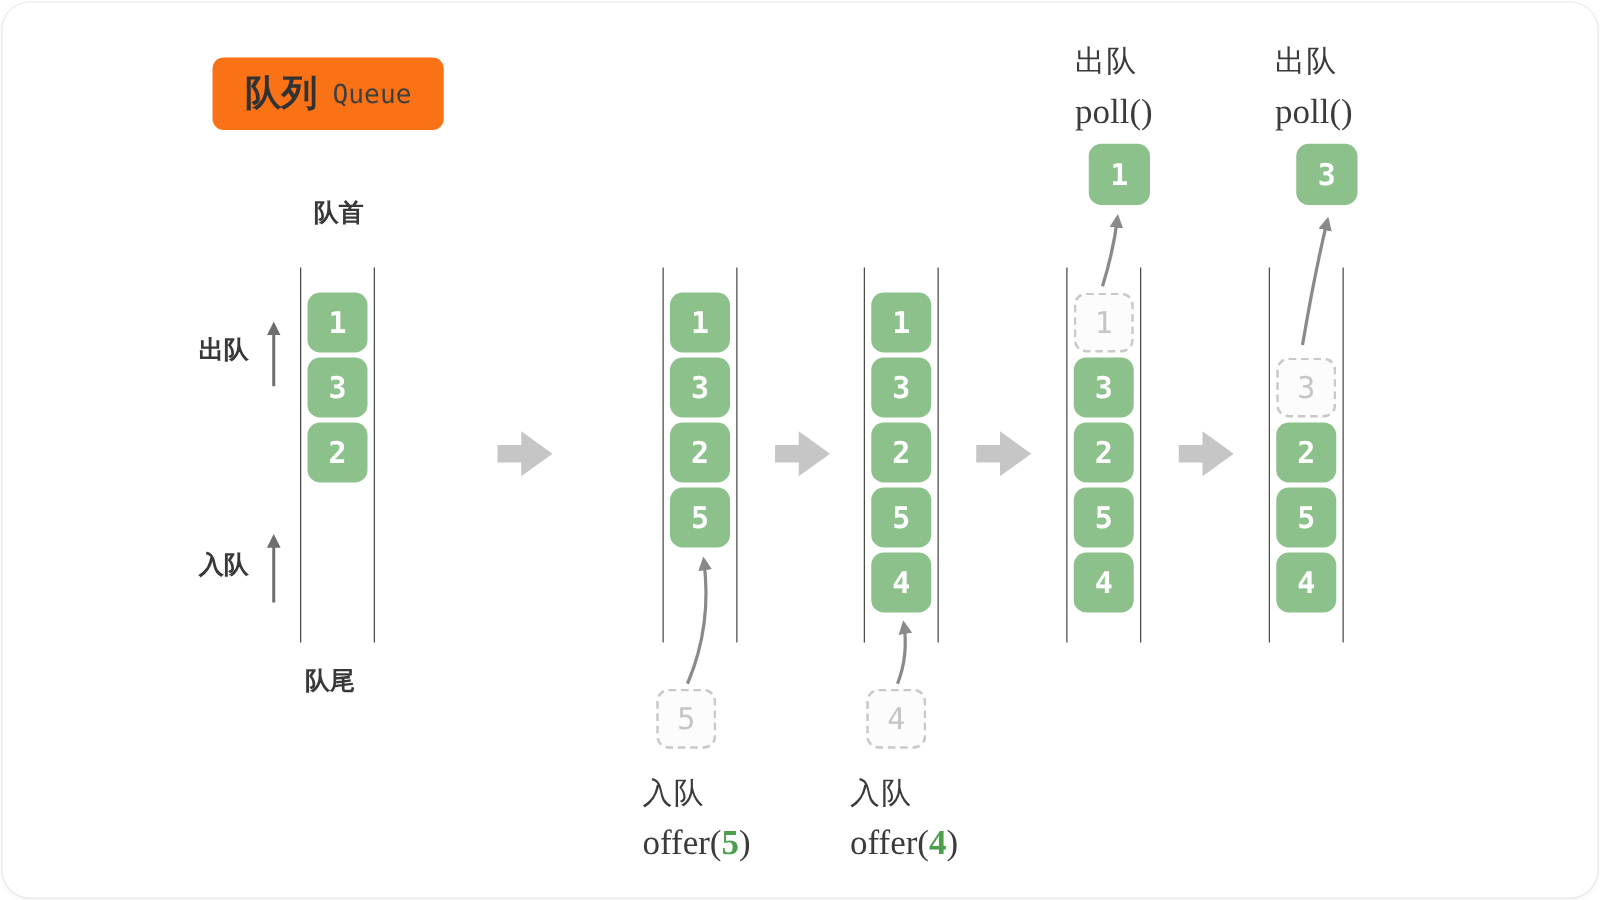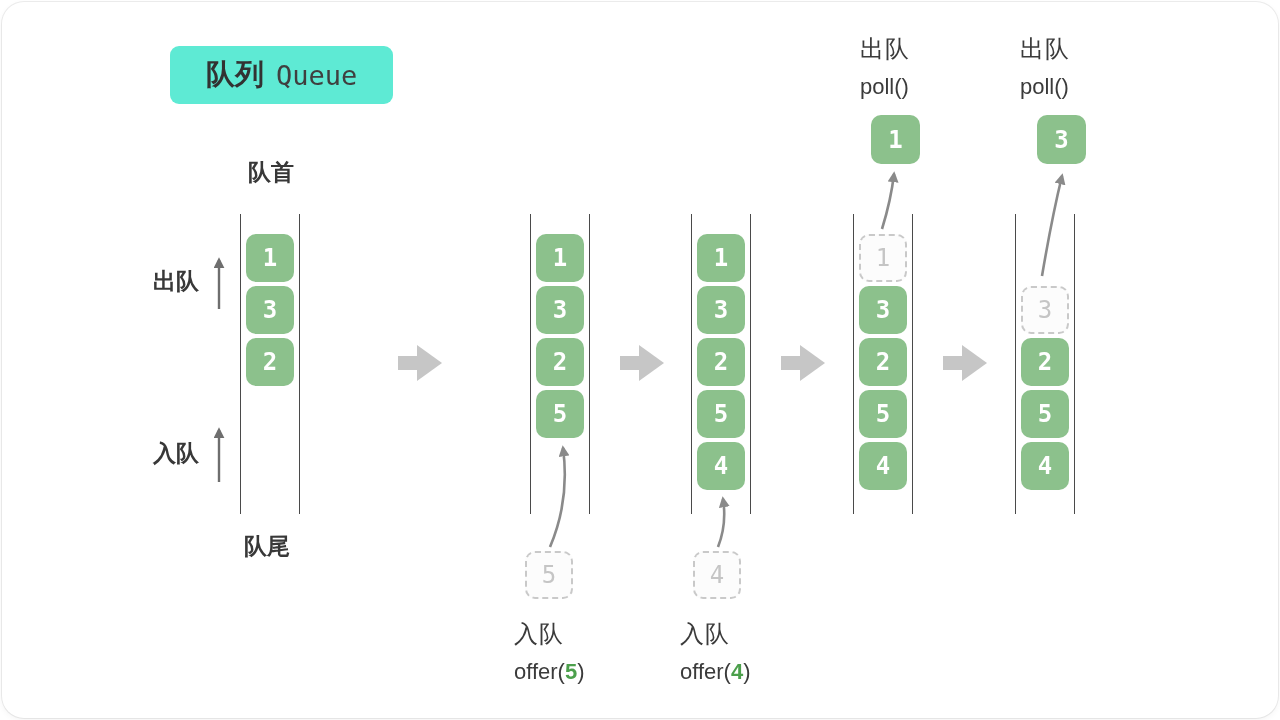--- a/index.html
+++ b/index.html
@@ -11,29 +11,29 @@
     background: #ffffff;
     border-radius: 22px;
     box-shadow: 0 0 0 1px rgba(0,0,0,0.07), 0 2px 6px rgba(0,0,0,0.05);
   }
 
   .mono { font-family: "DejaVu Sans Mono", monospace; }
 
   
   .title-badge {
     position: absolute; left: 168px; top: 44px; height: 58px;
-    background: #5eead4; border-radius: 9px;
+    background: #f97316; border-radius: 9px;
     display: inline-flex; align-items: center; gap: 12px;
-    padding: 0 36px;
+    padding: 0 26px;
   }
   .title-zh { font-size: 29px; font-weight: 700; color: #323232; }
-  .title-en { font-family: "DejaVu Sans Mono", monospace; font-size: 27px; color: #3f3f3f; }
-
-  
-  .lbl { position: absolute; font-weight: 700; font-size: 23px; color: #383838; }
+  .title-en { font-family: "DejaVu Sans Mono", monospace; font-size: 21px; color: #3f3f3f; }
+
+  
+  .lbl { position: absolute; font-weight: 700; font-size: 20px; color: #383838; }
   .lbl-front { left: 238px; top: 155px; width: 62px; text-align: center; }
   .lbl-rear  { left: 242px; top: 529px; width: 62px; text-align: left; }
   .lbl-side  { width: 60px; text-align: right; }
   .lbl-dequeue { left: 137px; top: 264px; }
   .lbl-enqueue { left: 137px; top: 436px; }
 
   
   .queue {
     position: absolute; top: 212px; width: 60px; height: 300px;
     border-left: 1.5px solid #4a4a4a; border-right: 1.5px solid #4a4a4a;
@@ -61,21 +61,21 @@
   }
   .free-box.pending { background: #fcfcfc; border: 2px dashed #c9c9c9; color: #c5c5c5; }
   .free-box.popped { background: #8CC18C; color: #fff; font-weight: 700; width: 49px; height: 49px; }
 
   
   .op {
     position: absolute; display: flex; flex-direction: column; gap: 9px;
     font-size: 24px; color: #3b3b3b;
   }
   .op .op-zh { font-weight: 500; letter-spacing: 1px; }
-  .op .op-code { font-family: Liberation Sans, sans-serif; font-size: 22px; }
+  .op .op-code { font-family: Liberation Serif, serif; font-size: 28px; }
   .op .op-arg { color: #4CA04C; font-weight: 700; }
 
   
   .block-arrow { position: absolute; width: 44px; height: 36px; }
   .block-arrow .ba-rect {
     position: absolute; left: 0; top: 11px; width: 20px; height: 14px;
     background: #c6c6c6;
   }
   .block-arrow .ba-tri {
     position: absolute; left: 19px; top: 0; width: 0; height: 0;

